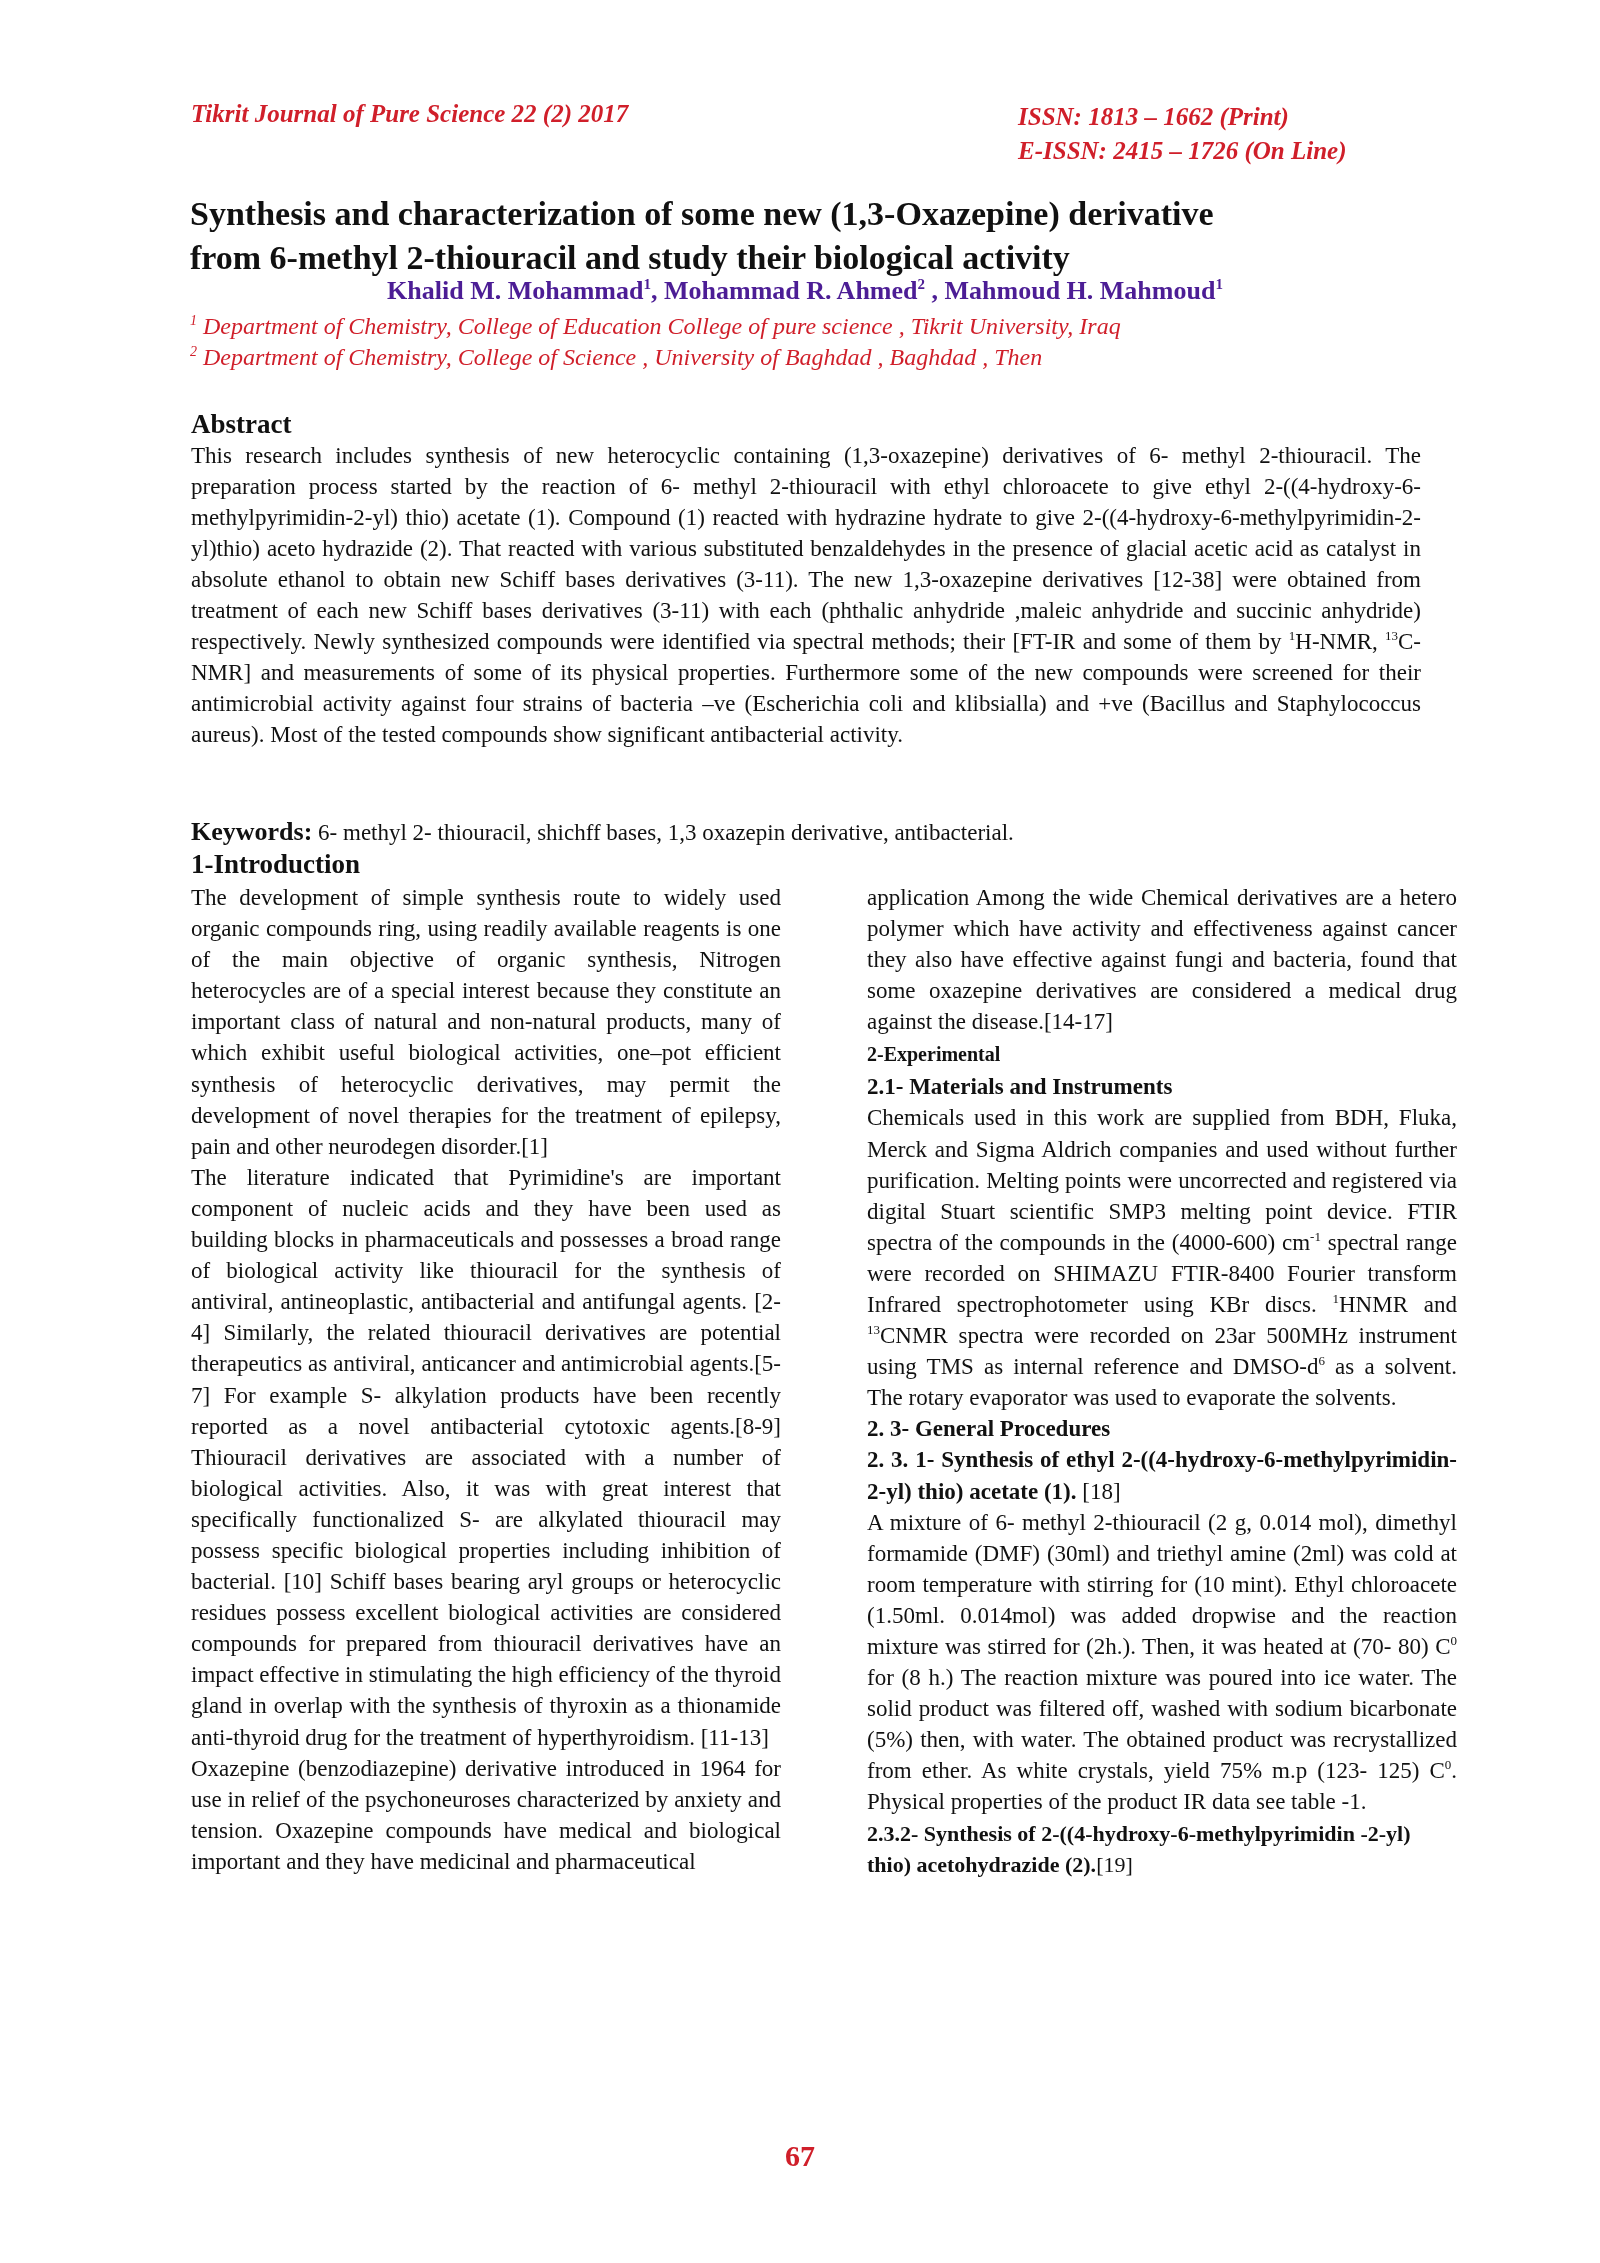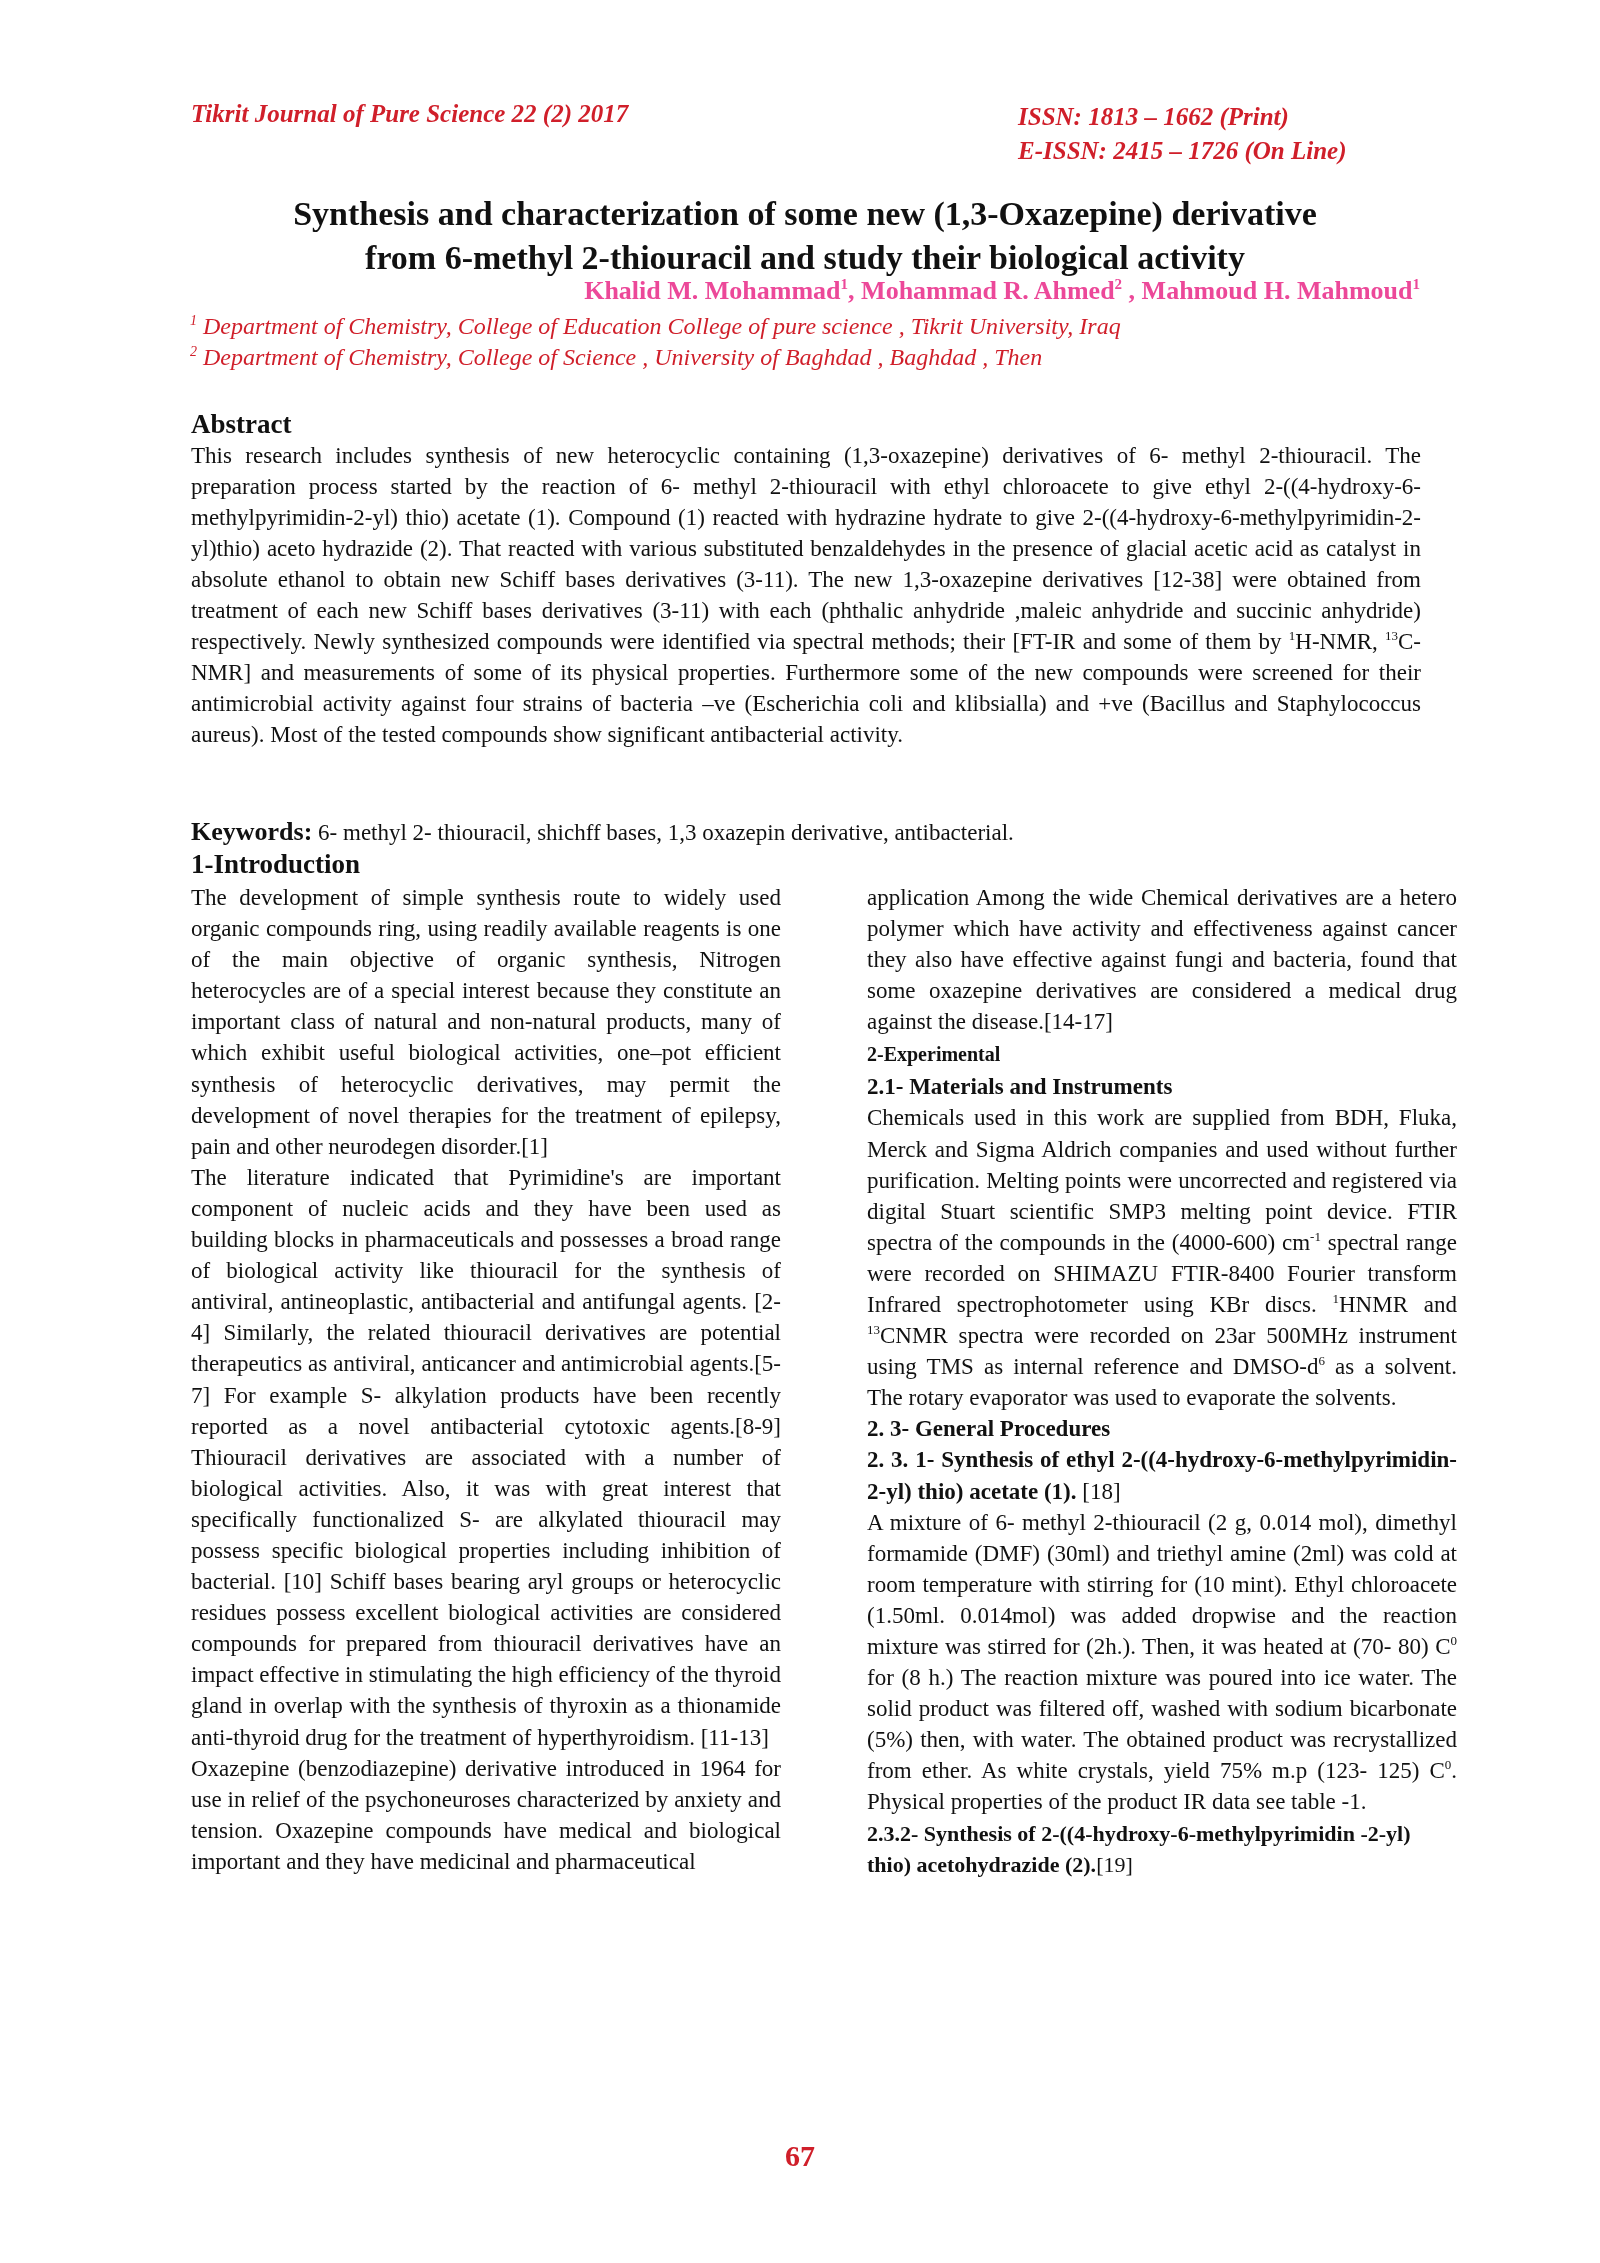--- a/index.html
+++ b/index.html
@@ -3,22 +3,22 @@
 <meta charset="utf-8">
 <style>
   html, body { margin: 0; padding: 0; background: #ffffff; }
   body { width: 1600px; height: 2263px; position: relative; overflow: hidden; font-family: "Liberation Serif", "DejaVu Serif", serif; color: #111; }
   .page { position: absolute; left: 0; top: 0; width: 1600px; height: 1622px; }
 
   .hdr { position: absolute; color: #d01f2a; font-style: italic; font-weight: bold; font-size: 25px; font-family: "Liberation Serif", serif; }
   .hdr-left { left: 191px; top: 100px; }
   .hdr-right { left: 1018px; top: 100px; line-height: 34px; }
 
-  .title { position: absolute; left: 190px; width: 1230px; top: 192px; text-align: center; font-weight: bold; font-size: 34px; line-height: 44px; }
-  .authors { position: absolute; left: 190px; width: 1230px; top: 276px; text-align: right; font-weight: bold; font-size: 26px; color: #ec4899; }
+  .title { position: absolute; left: 190px; width: 1230px; top: 192px; text-align: left; font-weight: bold; font-size: 34px; line-height: 44px; }
+  .authors { position: absolute; left: 190px; width: 1230px; top: 276px; text-align: center; font-weight: bold; font-size: 26px; color: #4c1d95; }
   .authors sup { font-size: 15px; }
   .affil { position: absolute; left: 190px; font-style: italic; color: #d01f2a; font-size: 24px; }
   .affil sup { font-size: 14px; }
   .affil1 { top: 313px; }
   .affil2 { top: 344px; }
 
   .abs-title { position: absolute; left: 191px; top: 409px; font-weight: bold; font-size: 27px; }
   .abstract { position: absolute; left: 191px; width: 1230px; top: 440px; font-size: 23px; line-height: 31px; text-align: justify; }
   .abstract sup { font-size: 13px; line-height: 0; }
   .keywords { position: absolute; left: 191px; top: 817px; font-size: 23px; }

